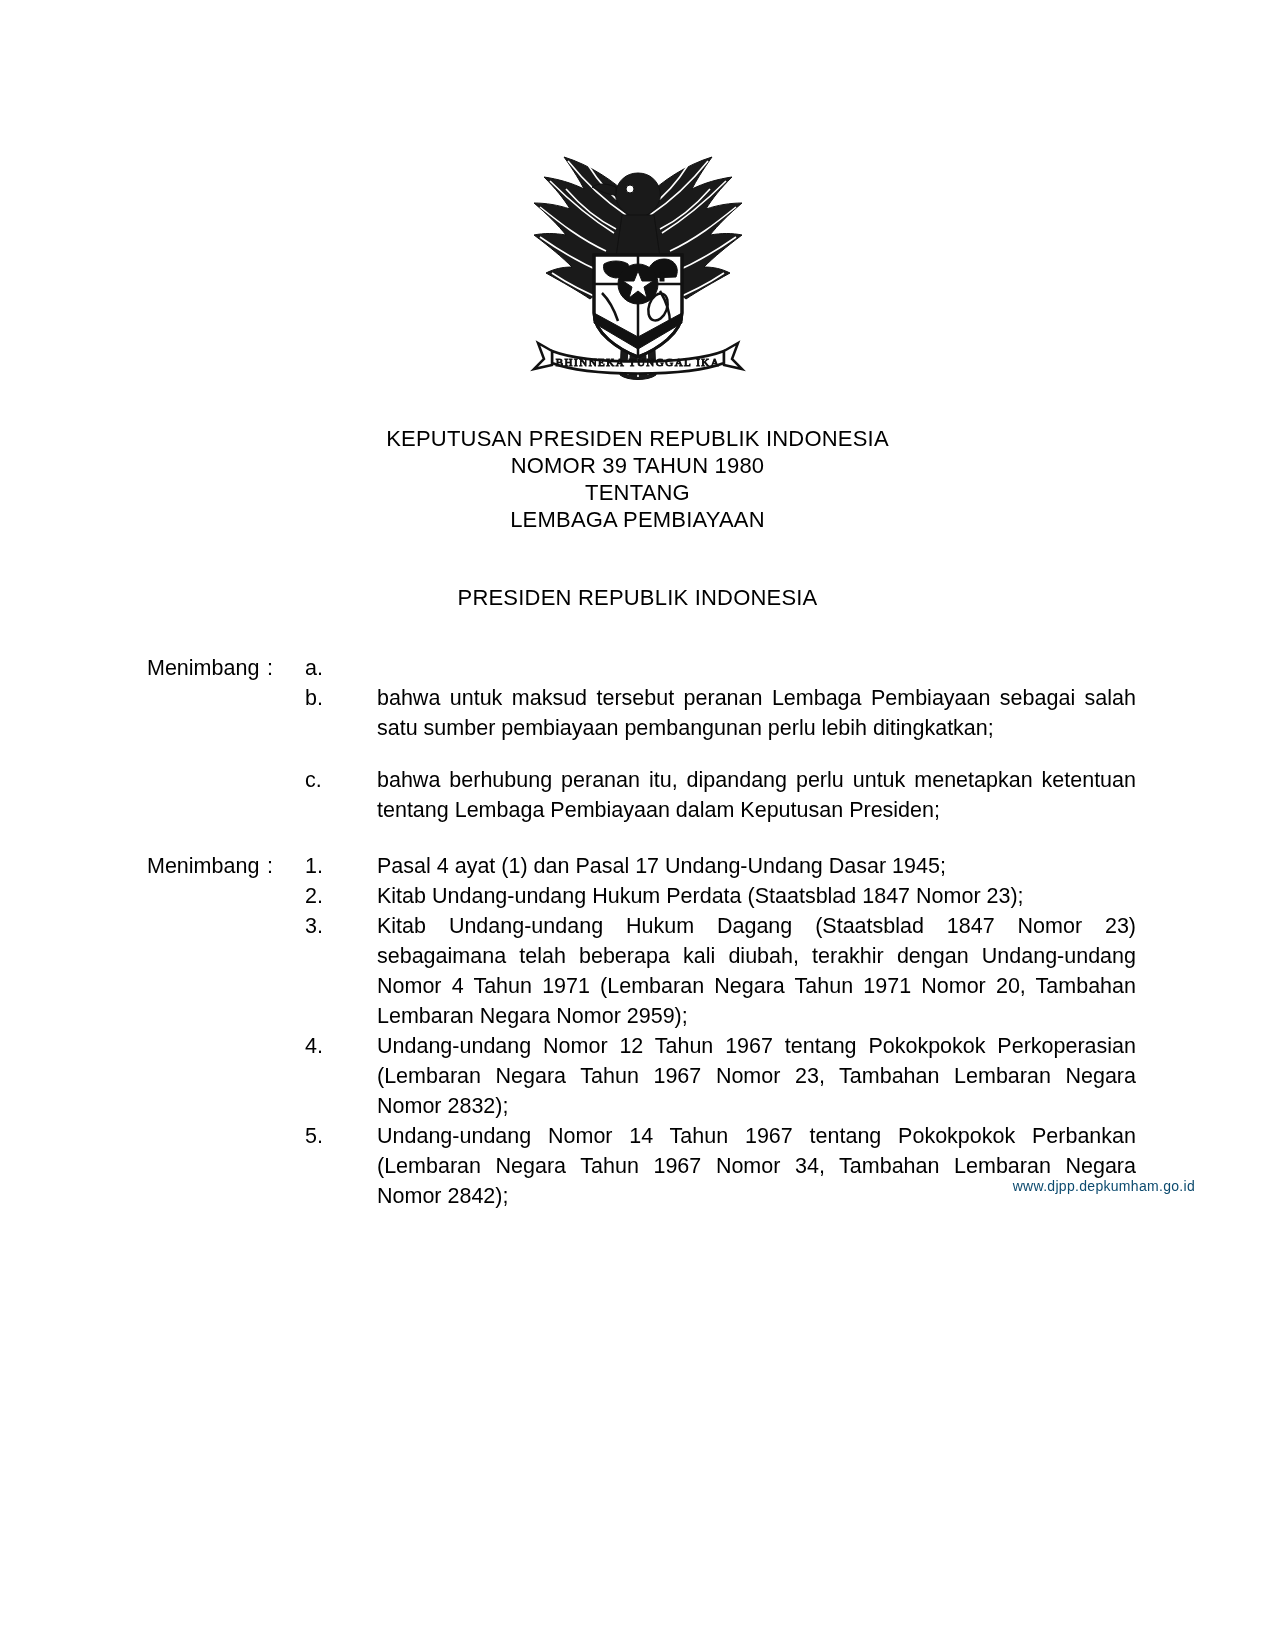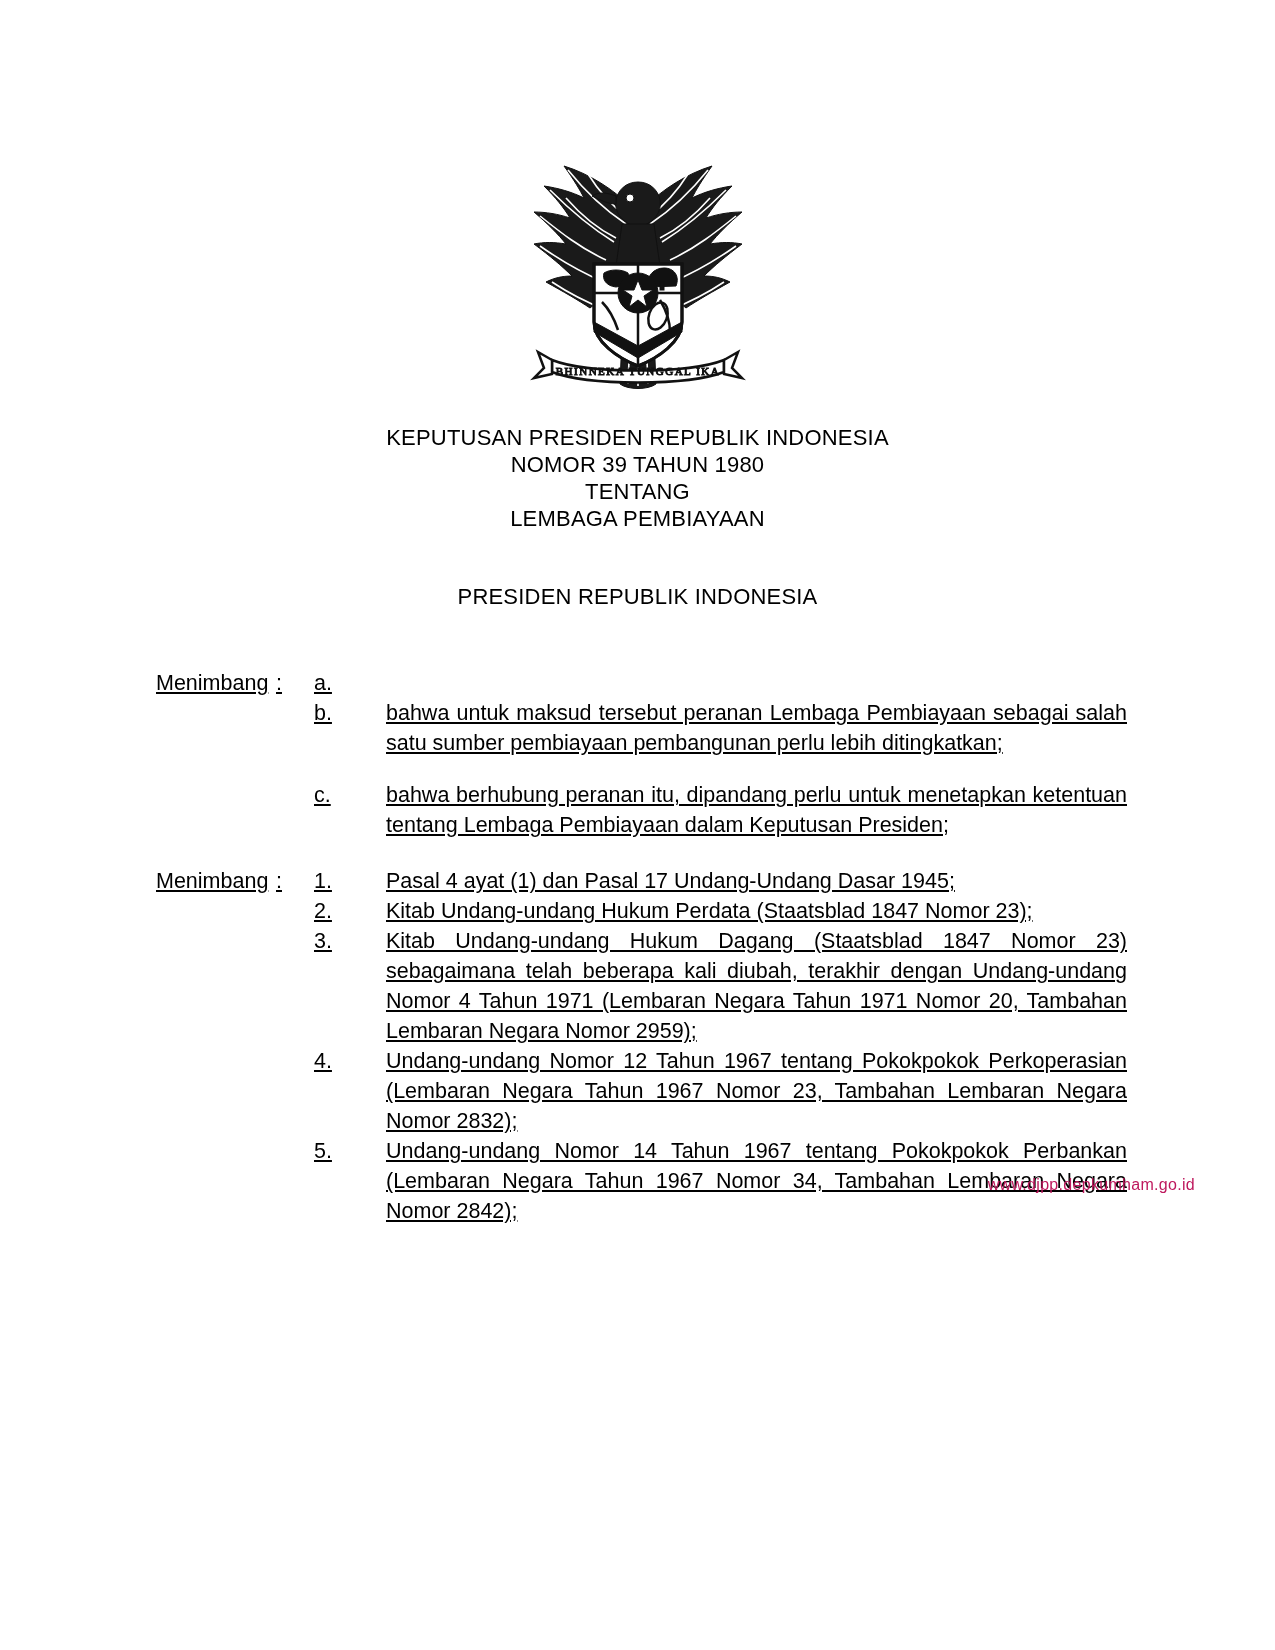--- a/index.html
+++ b/index.html
@@ -13,61 +13,60 @@
     font-family: "Liberation Sans", sans-serif;
     color: #000000;
     position: relative;
     overflow: hidden;
   }
   .page {
     position: relative;
     width: 1275px;
     height: 1246px;
     box-sizing: border-box;
-    padding: 16px;
+    padding: 7px;
   }
 
   
   .emblem-wrap {
     width: 100%;
     display: flex;
     justify-content: center;
     padding-top: 130px;
   }
   .emblem {
     width: 240px;
     height: 250px;
   }
 
   
   .title-block {
     text-align: center;
-    margin-top: 28px;
+    margin-top: 38px;
     font-size: 22px;
     line-height: 27px;
     letter-spacing: 0.2px;
   }
   .title-block div {
     white-space: nowrap;
   }
   .presiden-line {
     text-align: center;
     margin-top: 52px;
     font-size: 22px;
     letter-spacing: 0.2px;
   }
 
   
   .body-area {
-    margin-top: 58px;
+    margin-top: 42px;
     padding-left: 140px;
     padding-right: 132px;
     font-size: 21.5px;
     line-height: 30px;
-    text-decoration: underline;
   }
 
   .clause-row {
     display: flex;
     align-items: flex-start;
   }
   .label-col {
     width: 120px;
     flex: 0 0 120px;
     white-space: nowrap;
@@ -97,22 +96,22 @@
 
   .menimbang-block .sub-row + .sub-row { margin-top: 22px; }
 
   .mengingat-block .sub-row + .sub-row { margin-top: 0px; }
 
   
   .footer {
     position: absolute;
     right: 80px;
     bottom: 52px;
-    font-size: 16px;
-    color: #be185d;
+    font-size: 14px;
+    color: #0c4a6e;
     letter-spacing: 0.3px;
   }
 </style>
 </head>
 <body>
 
 <div class="page">
 
   <div class="emblem-wrap">
     <svg class="emblem" viewBox="0 0 240 250">

